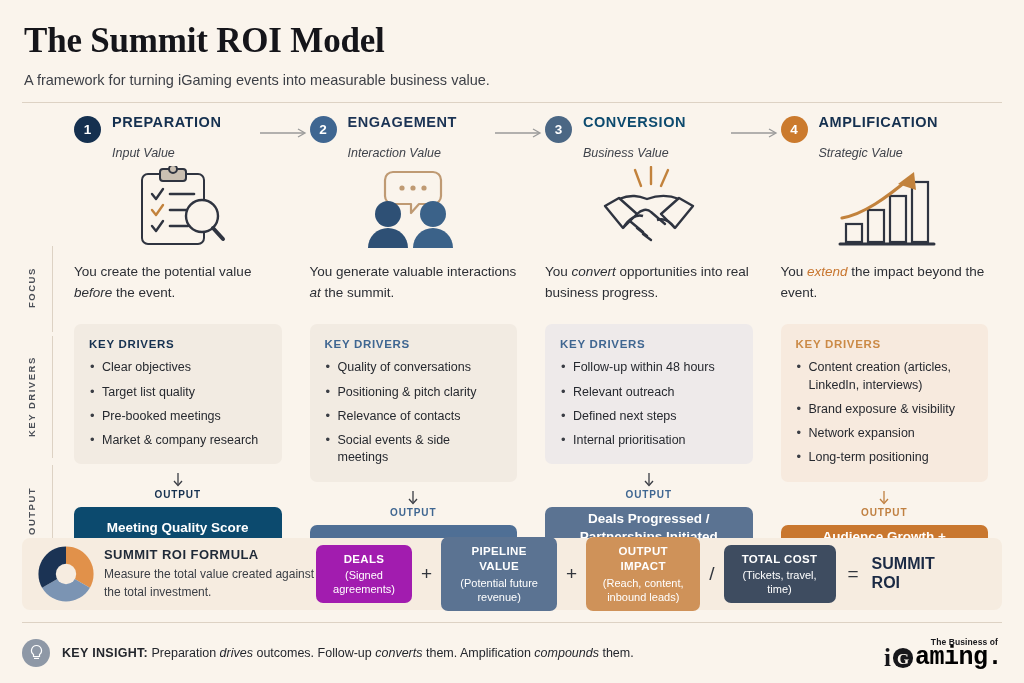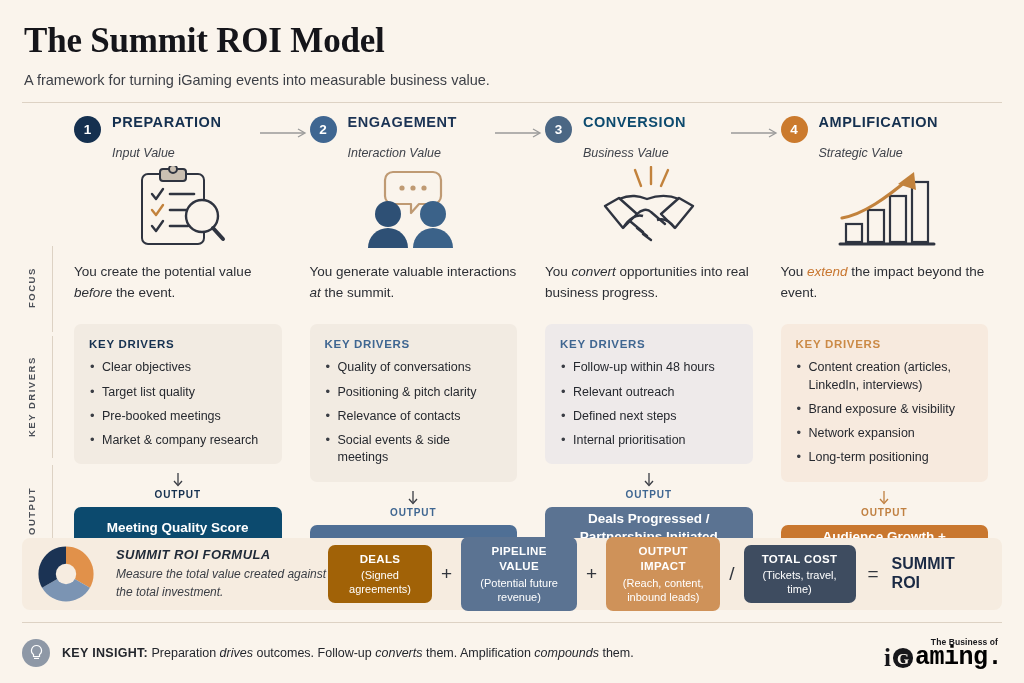--- a/index.html
+++ b/index.html
@@ -135,21 +135,21 @@
     border-top: 1px dashed #d8cdbe;
     margin: 14px 22px 0 22px;
   }
   .formula {
     position: absolute; left: 22px; right: 22px; top: 538px;
     background: #f6ece0; border-radius: 8px;
     height: 72px;
     display: flex; align-items: center; padding: 0 14px;
   }
   .donut { width: 60px; height: 60px; flex: 0 0 auto; }
-  .formula-txt { margin-left: 20px; width: 212px; font-style: italic; }
+  .formula-txt { margin-left: 8px; width: 212px; }
   .formula-h {
     font-size: 13px; font-weight: 700; letter-spacing: 0.45px;
     color: #1f2937;
   }
   .formula-p { font-size: 12px; color: #3a3e45; line-height: 1.42; margin-top: 4px; }
   .chip {
     border-radius: 7px; color: #fff; text-align: center;
     padding: 7px 9px; line-height: 1.28; flex: 0 0 auto;
     display: flex; flex-direction: column; justify-content: center;
     min-height: 56px;
@@ -426,21 +426,21 @@
       <path d="M50 50 L50 4 A46 46 0 0 1 89.8 73 Z" fill="#e1914a"></path>
       <path d="M50 50 L89.8 73 A46 46 0 0 1 10.2 73 Z" fill="#7b94b3"></path>
       <path d="M50 50 L10.2 73 A46 46 0 0 1 50 4 Z" fill="#1b3354"></path>
       <circle cx="50" cy="50" r="17" fill="#f6ece0"></circle>
     </svg>
     <div class="formula-txt">
       <div class="formula-h">SUMMIT ROI FORMULA</div>
       <div class="formula-p">Measure the total value created against the total investment.</div>
     </div>
 
-    <div class="chip" style="background:#a16207;width:104px">
+    <div class="chip" style="background:#a21caf;width:96px">
       <div class="chip-t">DEALS</div>
       <div class="chip-s">(Signed agreements)</div>
     </div>
     <div class="op">+</div>
 
     <div class="chip" style="background:#5b7392;width:116px">
       <div class="chip-t">PIPELINE VALUE</div>
       <div class="chip-s">(Potential future revenue)</div>
     </div>
     <div class="op">+</div>

